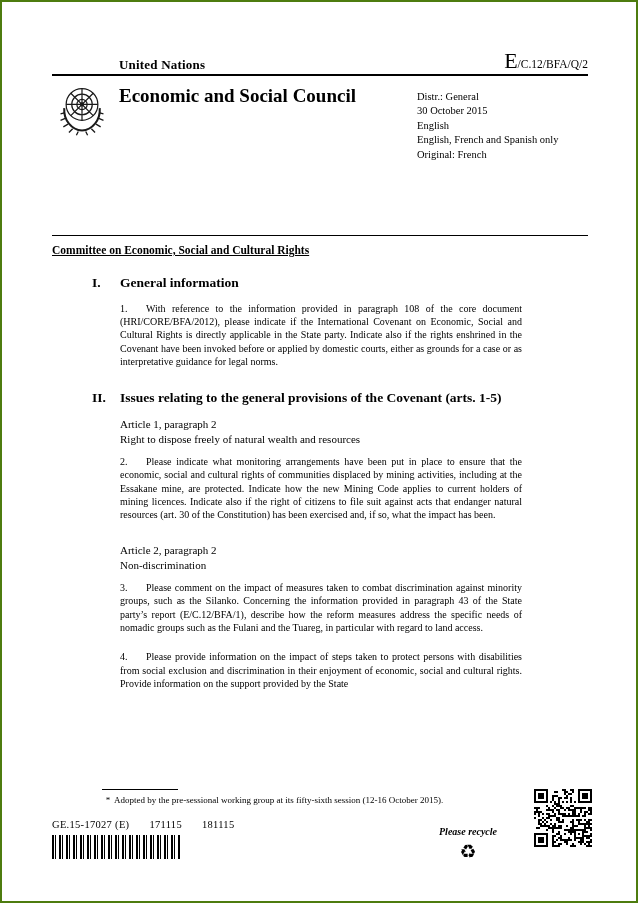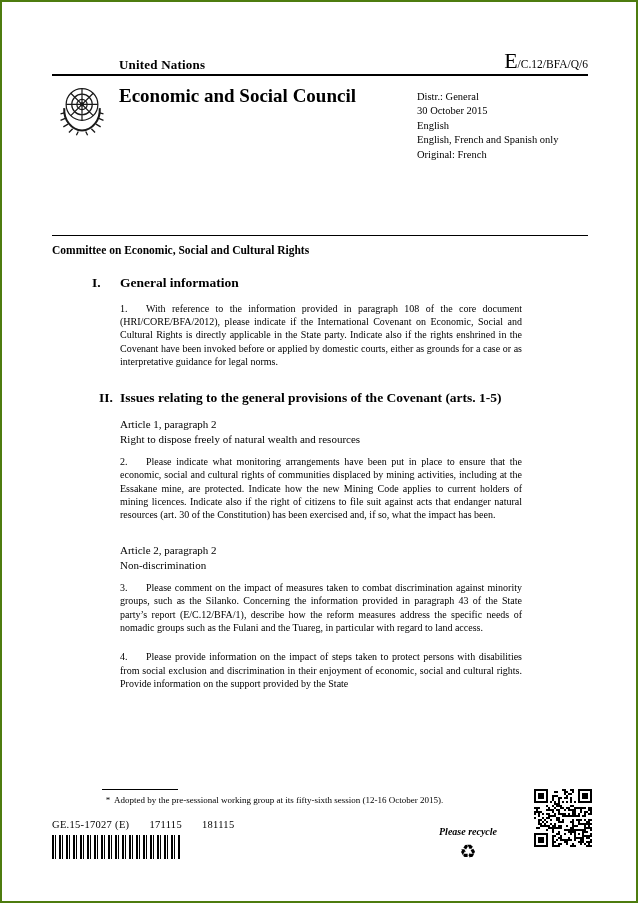--- a/index.html
+++ b/index.html
@@ -41,33 +41,33 @@
   .distr-block {
     position: absolute; left: 415px; top: 88px;
     font-size: 10.5px; line-height: 1.38; width: 180px;
   }
   .rule-mid {
     position: absolute; left: 50px; right: 48px; top: 233px;
     height: 1px; background: #000;
   }
   .committee {
     position: absolute; left: 50px; top: 242px;
-    font-size: 11.5px; font-weight: bold;
+    font-size: 11.5px; font-weight: bold; text-decoration: underline;
   }
   
   .content { position: absolute; left: 90px; top: 273px; width: 430px; }
   .doc-title {
     margin: 0 0 14px 28px; font-size: 13.5px; font-weight: bold; line-height: 1.2;
   }
   .doc-title sup { font-size: 9px; }
   .sec-head {
     display: flex; font-size: 13.5px; font-weight: bold;
     line-height: 1.25; margin: 0 0 10px 0;
   }
-  .sec-head.second { margin-top: 22px; text-align: center; }
+  .sec-head.second { margin-top: 22px; }
   .sec-head .rn { width: 28px; flex: none; }
   .para {
     margin: 0 0 16px 28px; font-size: 10px; line-height: 13.3px;
     text-align: justify;
   }
   .para .pn { display: inline-block; width: 26px; }
   .para.tight { margin-bottom: 16px; }
   .sub-head {
     margin: 0 0 8px 28px; font-size: 11px; font-weight: normal; line-height: 1.35;
   }
@@ -101,21 +101,21 @@
   .recycle .lbl { font-size: 10px; font-weight: bold; font-style: italic; }
   .recycle .rec-icon { font-size: 19px; line-height: 1; font-style: normal; }
   .qr { position: absolute; left: 532px; top: 787px; width: 58px; height: 58px; }
 </style>
 </head>
 <body>
 
 <div class="page">
 
   <span class="org-name">United Nations</span>
-  <span class="doc-symbol"><span class="big">E</span><span>/C.12/BFA/Q/6</span></span>
+  <span class="doc-symbol"><span class="big">E</span><span>/C.12/BFA/Q/2</span></span>
   <div class="rule-top"></div>
 
   <svg class="emblem" viewBox="0 0 60 62" aria-hidden="true">
     <g stroke="#1a1a1a" fill="none" stroke-width="1.3">
       <circle cx="30" cy="24" r="17"></circle>
       <circle cx="30" cy="24" r="11"></circle>
       <circle cx="30" cy="24" r="5.5"></circle>
       <circle cx="30" cy="24" r="1.6" fill="#1a1a1a"></circle>
       <path d="M13 24h34 M30 7v34 M18 12l24 24 M42 12L18 36"></path>
     </g>

